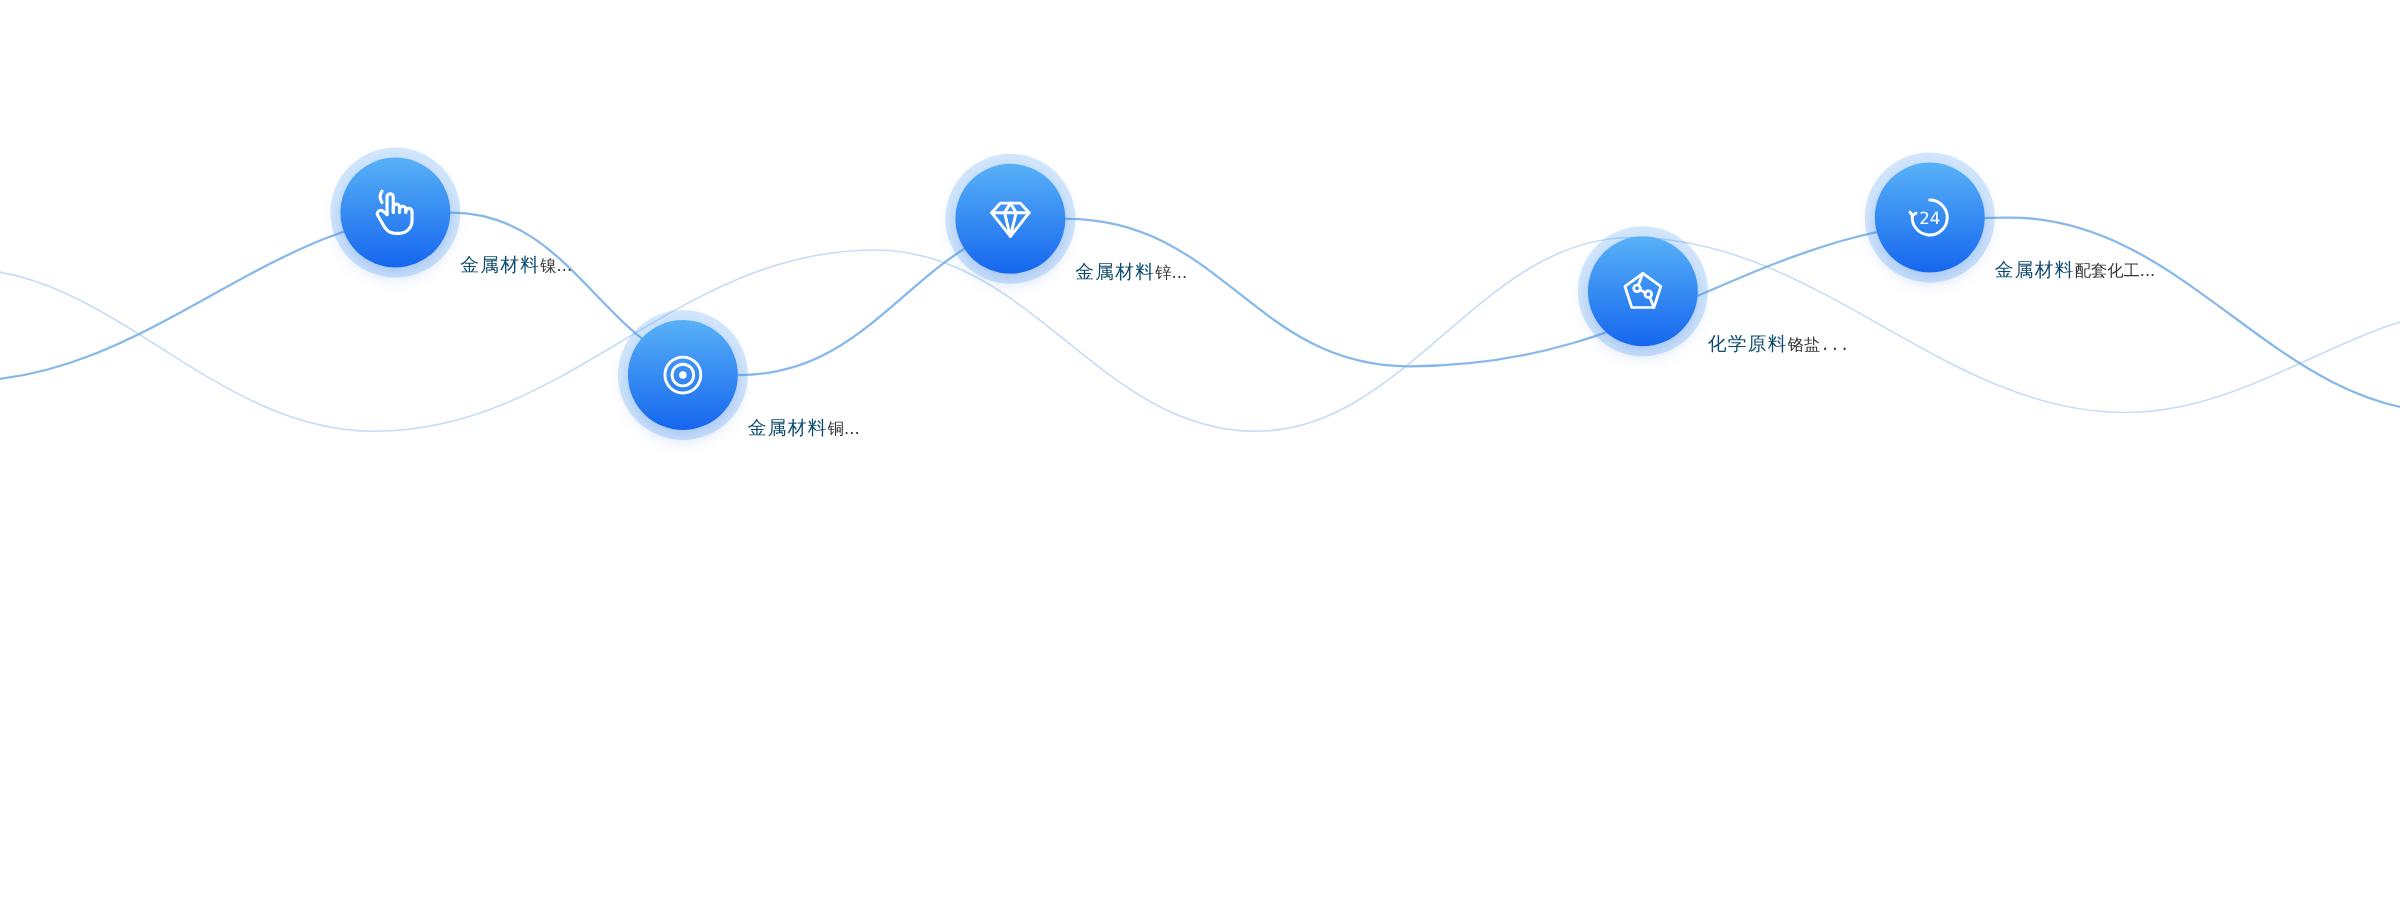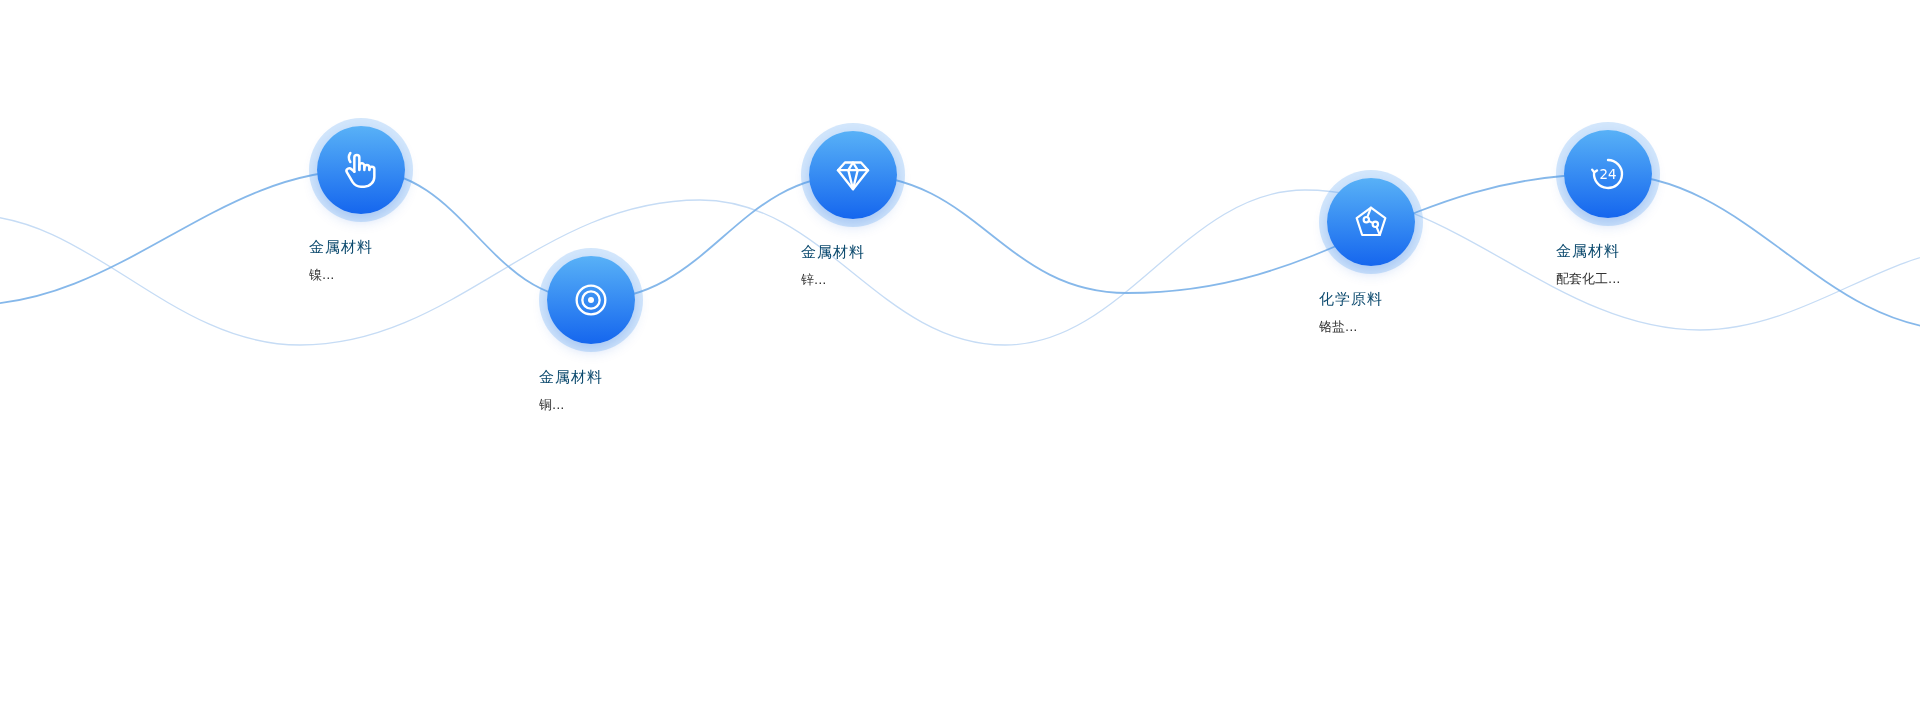--- a/index.html
+++ b/index.html
@@ -11,21 +11,21 @@
     font-family:"DejaVu Sans","Liberation Sans",sans-serif;
   }
   .waves {
     position:absolute; left:0; top:0;
     width:1920px; height:718px;
     pointer-events:none;
   }
   .node {
     position:absolute;
     transform:translateX(-50%);
-    display:flex; flex-direction:column; align-items:flex-start;
+    display:flex; flex-direction:row; align-items:flex-end;
     cursor:pointer;
     text-align:center;
   }
   .halo {
     border-radius:50%;
     padding:8px;
   }
   .node.blue  .halo { background:rgba(80,158,242,0.25); }
   .node.orange .halo { background:rgba(249,166,43,0.32); }
   .circle {
@@ -104,21 +104,21 @@
           <path d="M9.2 9.1 12 4.5l2.8 4.6"></path>
           <path d="M9.2 9.1 12 20.5l2.8-11.4"></path>
         </svg>
       </div>
     </div>
     <div class="node-title">金属材料</div>
     <div class="node-sub">锌...</div>
   </div>
 
 
-  <div class="node blue" style="left:1371px; top:170px;">
+  <div class="node blue" style="left:1371px; top:181px;font-family:Liberation Mono, monospace;">
     <div class="halo">
       <div class="circle">
         <svg class="icon-svg" width="40" height="40" viewBox="0 0 24 24" fill="none" stroke="#ffffff" stroke-width="1.3" stroke-linecap="round" stroke-linejoin="round">
           <path d="M12 3.4 20.6 9.7 17.3 19.8H6.7L3.4 9.7z"></path>
           <circle cx="9.2" cy="10.6" r="1.6"></circle>
           <circle cx="14.6" cy="13.4" r="1.6"></circle>
           <path d="M10.6 11.3l2.6 1.4"></path>
           <path d="M12 3.4 9.8 9.1"></path>
           <path d="M15.3 14.9l2 4.9"></path>
         </svg>

